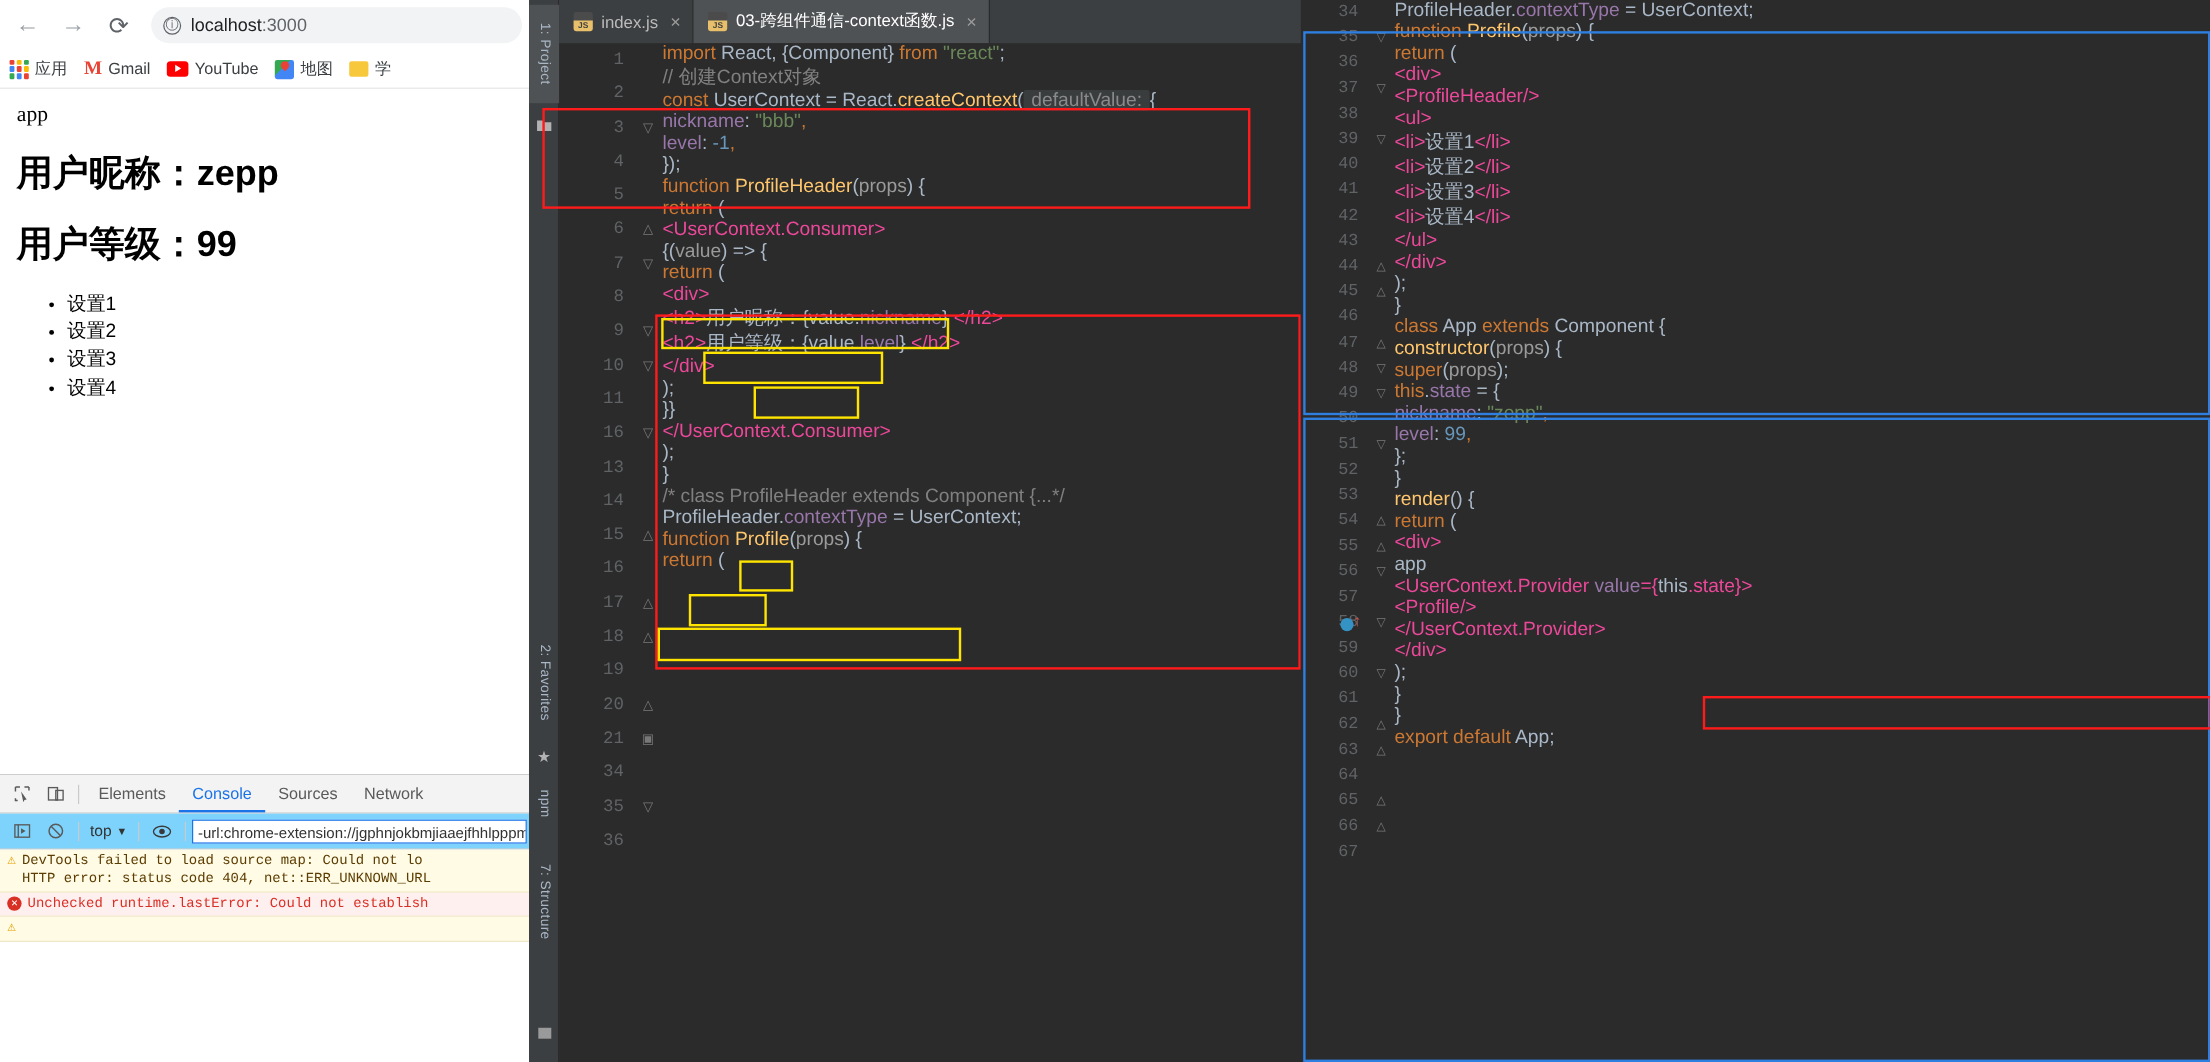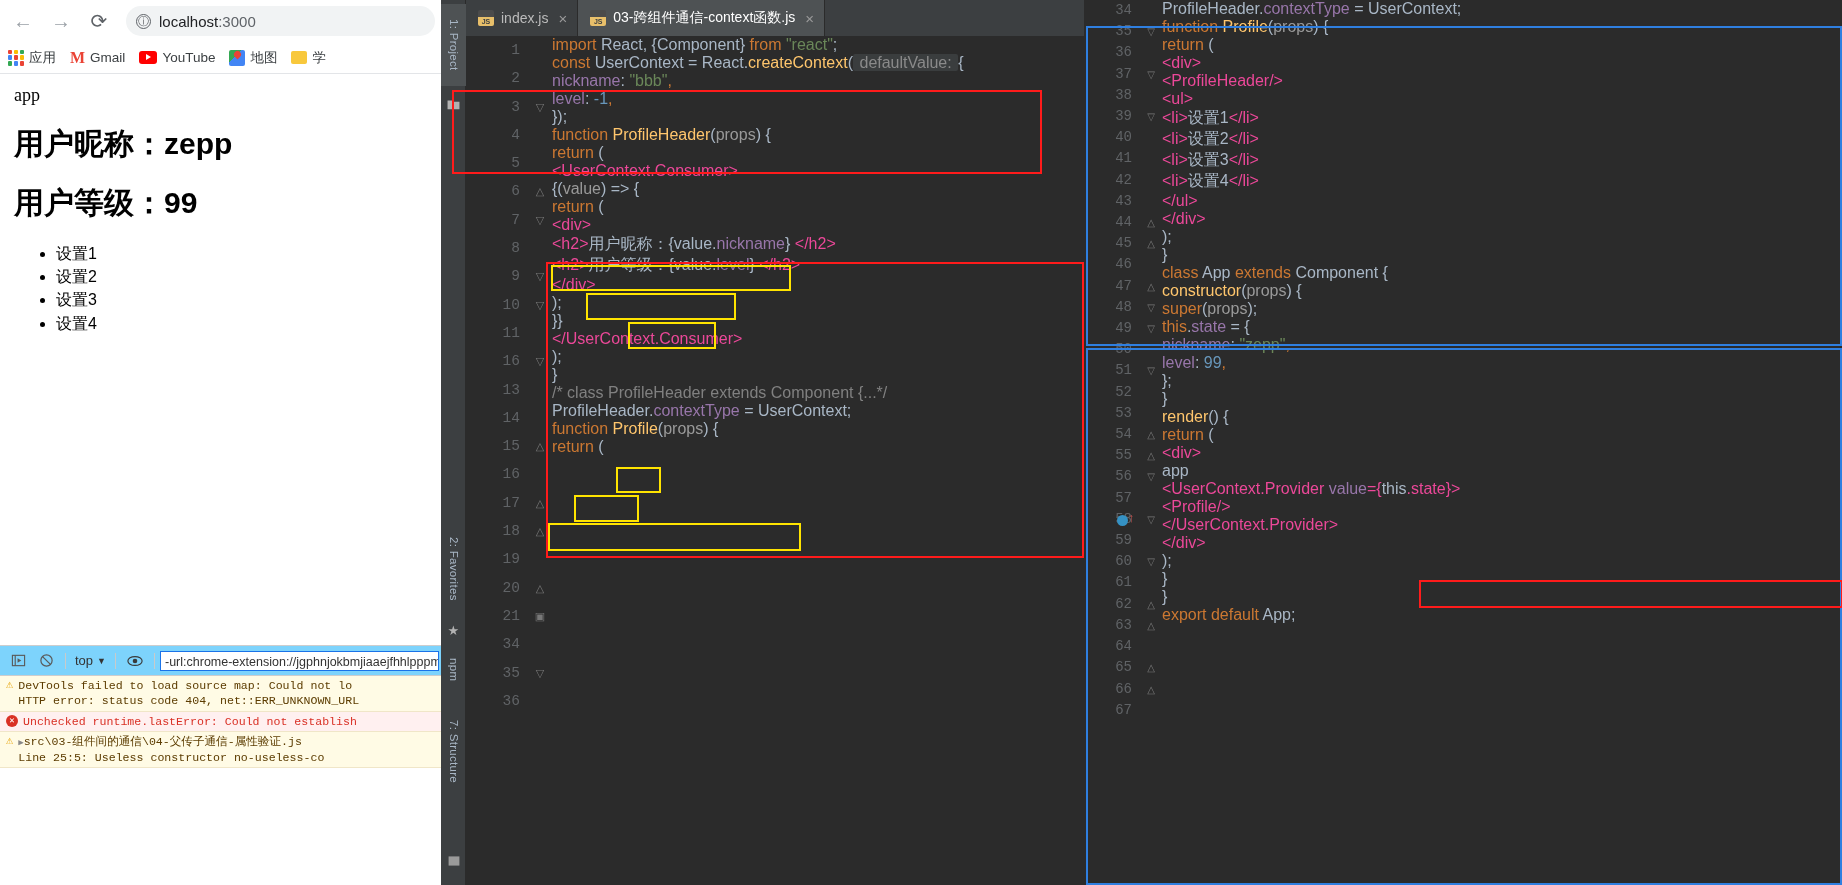--- a/index.html
+++ b/index.html
@@ -193,20 +193,39 @@
       <h2>用户等级：99</h2>
       <ul>
         <li>设置1</li>
         <li>设置2</li>
         <li>设置3</li>
         <li>设置4</li>
       </ul>
     </div>
 
     <div class="devtools">
+      <div class="dt-tabs">
+        <div class="dt-icobtn">
+          <svg width="15" height="15" viewBox="0 0 16 16">
+              <path d="M2 2h4M2 2v4M2 12v2h2M14 2h-4M14 2v3" stroke="#5a5a5a" fill="none" stroke-width="1.3"></path>
+              <path d="M7 6l5 7-2 .4-1 2.2L7 6z" fill="#5a5a5a"></path>
+            </svg>
+        </div>
+        <div class="dt-icobtn">
+          <svg width="15" height="15" viewBox="0 0 16 16">
+              <rect x="1.5" y="2.5" width="8" height="11" stroke="#5a5a5a" fill="none" stroke-width="1.2"></rect>
+              <rect x="8" y="5" width="6.5" height="8.5" stroke="#5a5a5a" fill="none" stroke-width="1.2"></rect>
+            </svg>
+        </div>
+        <div class="dt-sep"></div>
+        <div class="dt-tab">Elements</div>
+        <div class="dt-tab active">Console</div>
+        <div class="dt-tab">Sources</div>
+        <div class="dt-tab">Network</div>
+      </div>
 
       <div class="dt-filters">
         <div class="dt-icobtn">
           <svg width="15" height="15" viewBox="0 0 16 16">
               <rect x="1.5" y="2.5" width="13" height="11" stroke="#5a5a5a" fill="none" stroke-width="1.2"></rect>
               <path d="M4.5 2.5v11" stroke="#5a5a5a" stroke-width="1.2"></path>
               <path d="M7 5.5l4 2.5-4 2.5z" fill="#5a5a5a"></path>
             </svg>
         </div>
         <div class="dt-icobtn">
@@ -238,24 +257,20 @@
             <span class="sub">DevTools failed to load source map: Could not lo</span>
             <span class="sub">HTTP error: status code 404, net::ERR_UNKNOWN_URL</span>
           </span>
         </div>
         <div class="msg err">
           <span class="ico-err">✕</span>
           <span>Unchecked runtime.lastError: Could not establish</span>
         </div>
         <div class="msg warn">
           <span class="ico-warn">⚠</span>
-          <span>
-            <span class="sub"><span class="tri">▶</span><span>src\03-组件间的通信\04-父传子通信-属性验证.js</span></span>
-            <span class="sub">  Line 25:5:  Useless constructor  no-useless-co</span>
-          </span>
         </div>
       </div>
     </div>
   </div>
 
   <div class="ide">
 
     <div class="ide-leftstrip">
       <div class="vtool sel" style="top:4px;height:82px">
         <span>1: Project</span>
@@ -345,20 +360,21 @@
           <div>△</div>
           <div>&nbsp;</div>
           <div>△</div>
           <div>▣</div>
           <div>&nbsp;</div>
           <div>▽</div>
           <div>&nbsp;</div>
         </div>
       <div class="codetext" id="mainCode">
           <div><span class="kw">import </span><span class="cn">React</span><span class="tx">, {</span><span class="cn">Component</span><span class="tx">} </span><span class="kw">from </span><span class="str">"react"</span><span class="tx">;</span></div>
+          <div><span class="cmt">// 创建Context对象</span></div>
           <div><span class="kw">const </span><span class="cn">UserContext</span><span class="tx"> = </span><span class="cn">React</span><span class="tx">.</span><span class="fn">createContext</span><span class="tx">(</span><span class="hint"> defaultValue: </span><span class="tx"> {</span></div>
           <div><span class="tx">    </span><span class="prop">nickname</span><span class="tx">: </span><span class="str">"bbb"</span><span class="kw">,</span></div>
           <div><span class="tx">    </span><span class="prop">level</span><span class="tx">: </span><span class="num">-1</span><span class="kw">,</span></div>
           <div><span class="tx">});</span></div>
           <div><span class="kw">function </span><span class="fn">ProfileHeader</span><span class="tx">(</span><span class="param">props</span><span class="tx">) {</span></div>
           <div><span class="tx">    </span><span class="kw">return</span><span class="tx"> (</span></div>
           <div><span class="tx">        </span><span class="tag">&lt;UserContext.Consumer&gt;</span></div>
           <div><span class="tx">            {(</span><span class="param">value</span><span class="tx">) =&gt; {</span></div>
           <div><span class="tx">                </span><span class="kw">return</span><span class="tx"> (</span></div>
           <div><span class="tx">                    </span><span class="tag">&lt;div&gt;</span></div>

